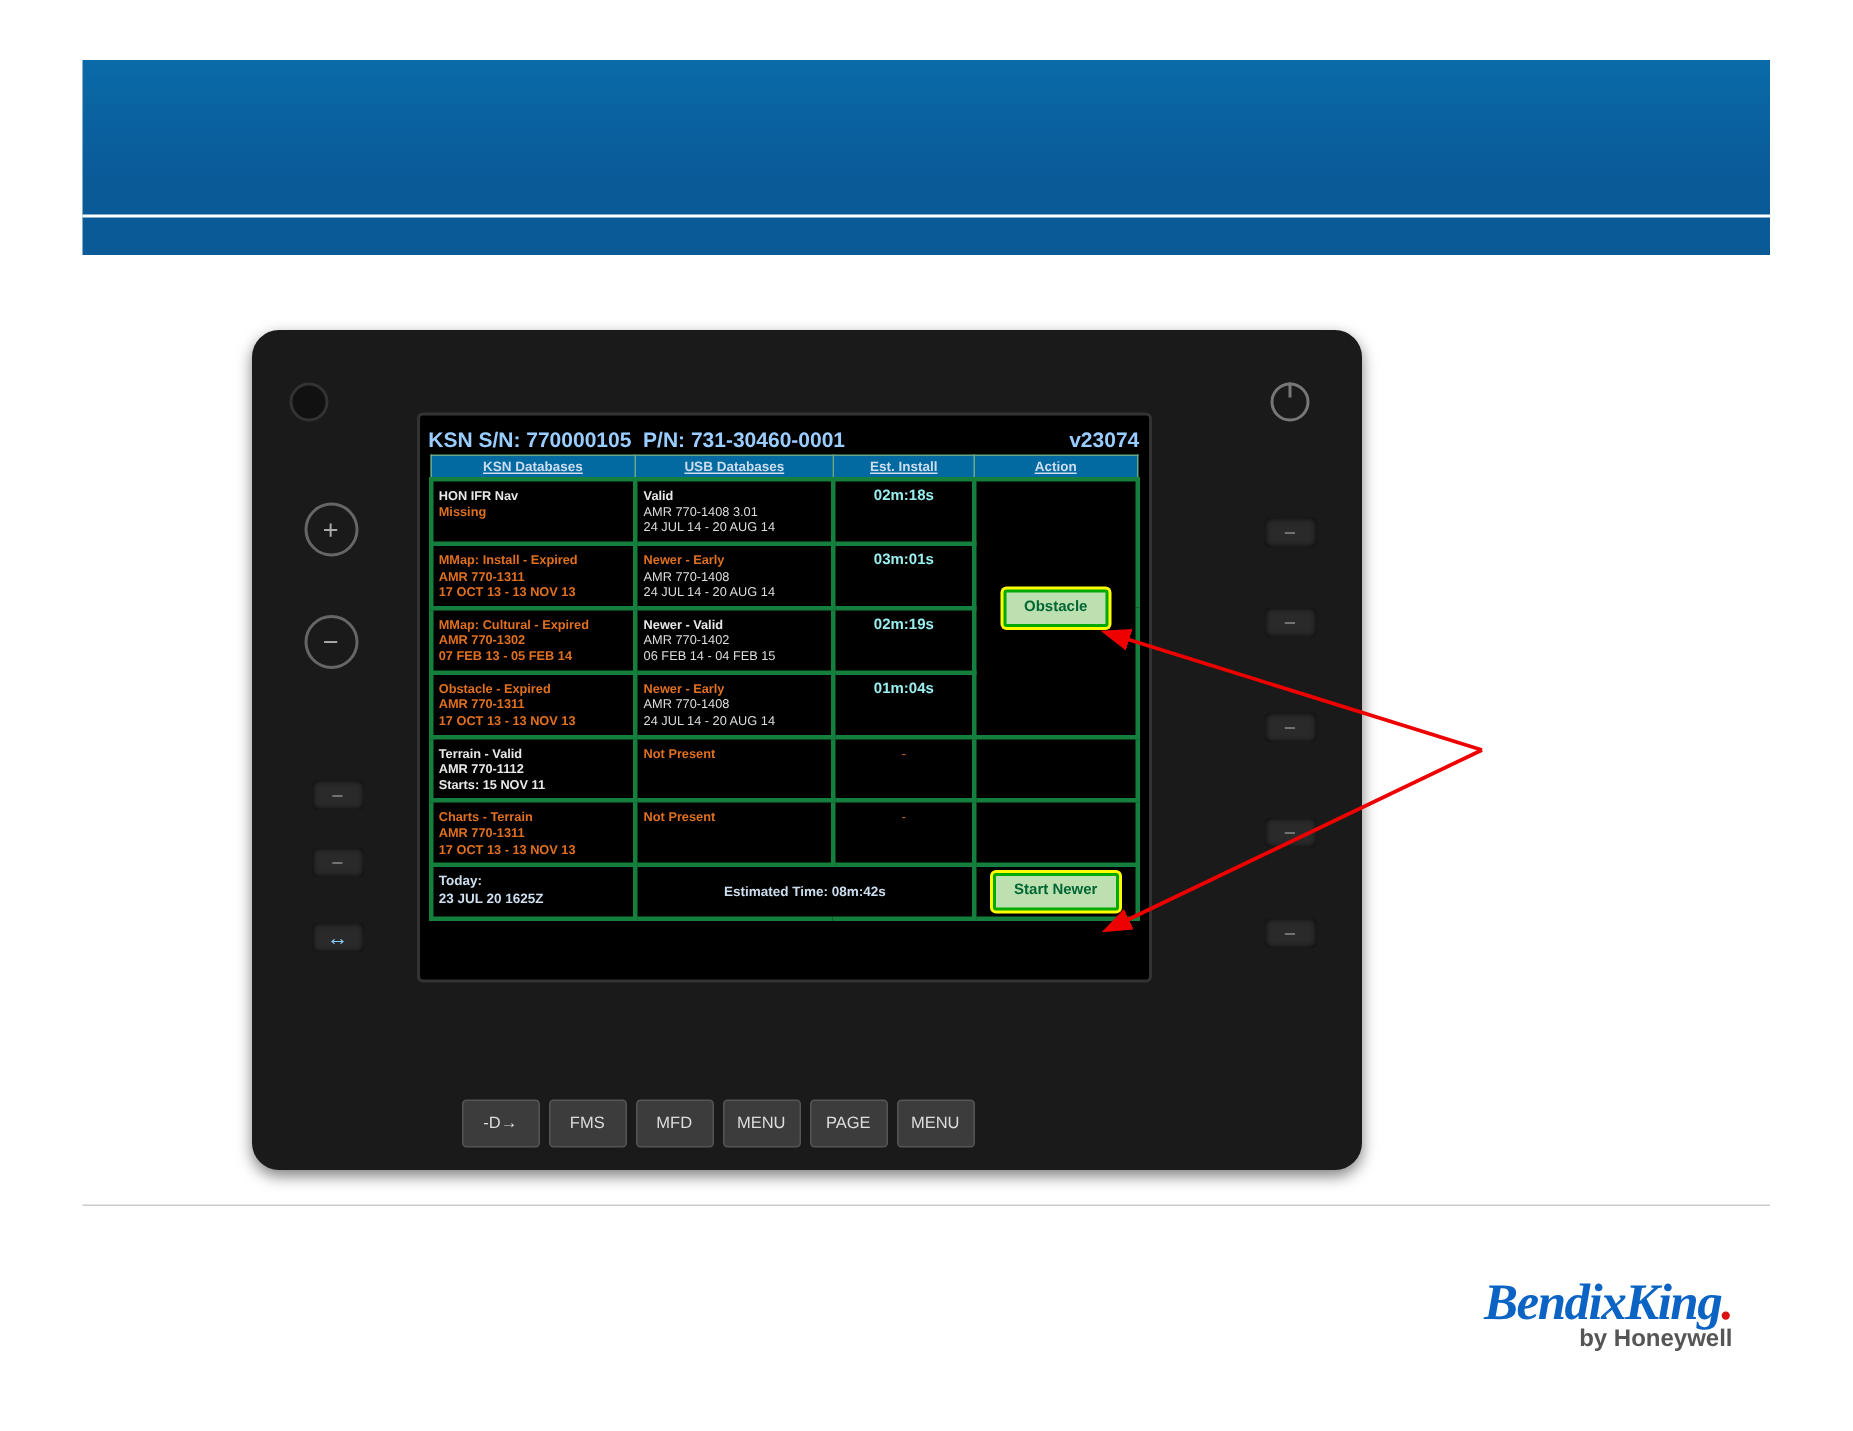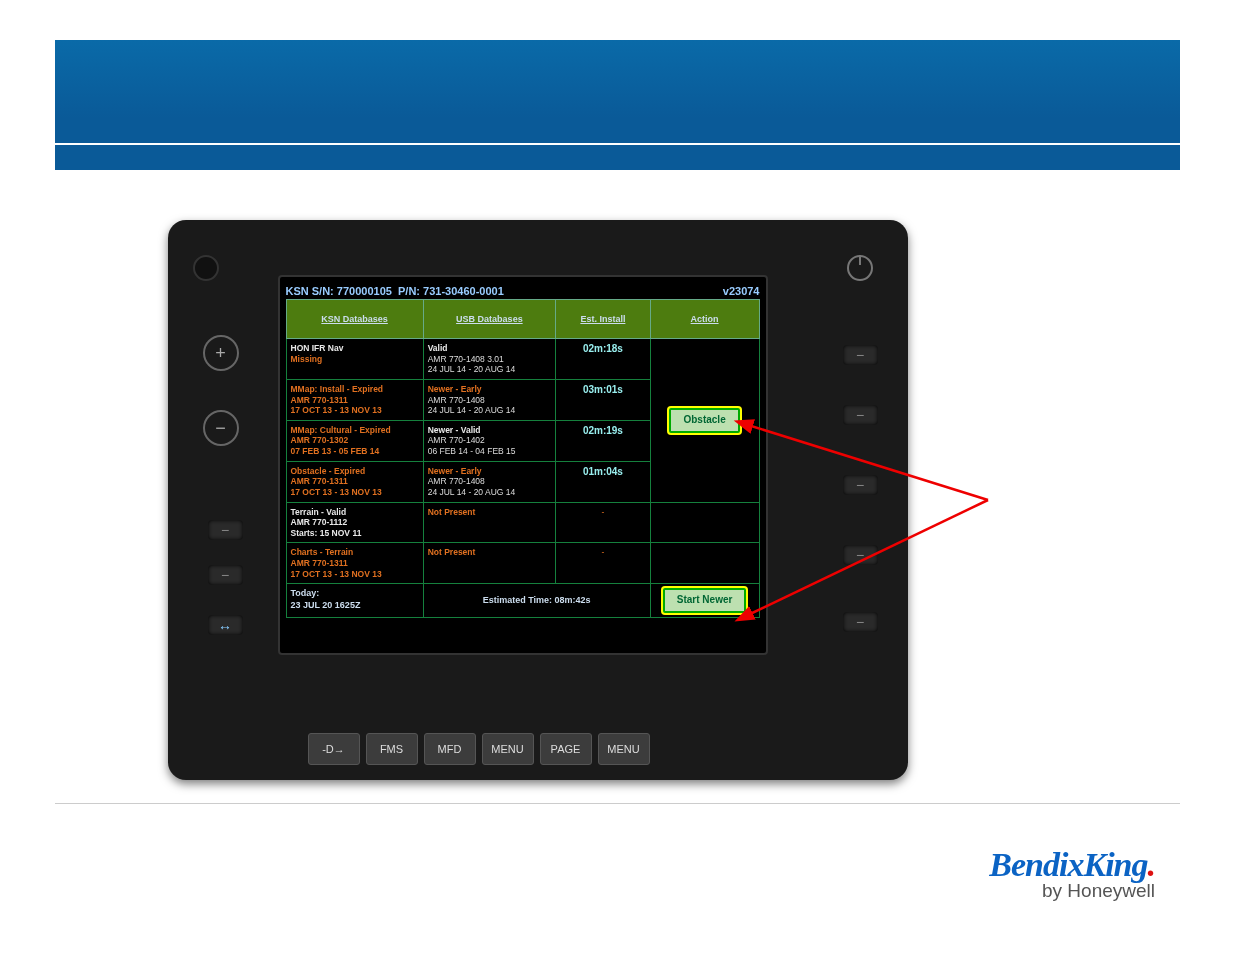--- a/index.html
+++ b/index.html
@@ -14,43 +14,43 @@
   .power-icon{position:absolute;top:35px;right:35px;width:26px;height:26px;border:2px solid #777;border-radius:50%;box-sizing:border-box;}
   .power-icon:before{content:"";position:absolute;top:-2px;left:50%;width:2px;height:10px;background:#777;transform:translateX(-50%);}
   .knob{position:absolute;top:35px;left:25px;width:22px;height:22px;background:#111;border-radius:50%;border:2px solid #333;}
   .side-btn{position:absolute;width:35px;height:20px;background:#2a2a2a;border-radius:4px;display:flex;align-items:center;justify-content:center;color:#888;font-size:14px;box-shadow:inset 0 0 4px #000;}
   .side-icon{position:absolute;left:35px;width:32px;height:32px;border:2px solid #666;border-radius:50%;display:flex;align-items:center;justify-content:center;color:#aaa;font-size:18px;}
 
   .softkeys{position:absolute;bottom:15px;left:140px;display:flex;gap:6px;}
   .softkey{width:50px;height:30px;background:#3c3c3c;color:#ddd;font-size:11px;display:flex;align-items:center;justify-content:center;border-radius:3px;border:1px solid #555;}
 
   
-  .scr-title{color:#9cf;font-size:11px;font-weight:bold;margin-bottom:2px;display:flex;justify-content:space-between;}
+  .scr-title{color:#9cf;font-size:14px;font-weight:bold;margin-bottom:2px;display:flex;justify-content:space-between;}
   table.db{width:100%;border-collapse:collapse;font-size:8.5px;color:#ddd;table-layout:fixed;}
-  table.db th{border:1px solid #6a8;padding:14px 3px;color:#cde;background:#4d7c0f;font-size:9px;text-decoration:underline;}
-  table.db td{border:1px solid #15803d;padding:4px 4px;vertical-align:top;line-height:1.25;}
+  table.db th{border:1px solid #6a8;padding:2px 3px;color:#cde;background:#0369a1;font-size:9px;text-decoration:underline;}
+  table.db td{border:3px solid #15803d;padding:4px 4px;vertical-align:top;line-height:1.25;}
   .orange{color:#e07020;font-weight:bold;}
   .white{color:#e8e8e8;font-weight:bold;}
   .center{text-align:center;}
   .est{color:#9ee;font-weight:bold;font-size:10px;}
   .dash{color:#e07020;text-align:center;}
 
   .action-btn{display:inline-block;background:#bde0b0;border:2px solid #0a0;color:#063;font-weight:bold;font-size:10px;padding:4px 12px;border-radius:2px;box-shadow:0 0 0 2px #ff0;}
   .footer-row td{border-top:2px solid #6a8;}
   .footer-left{color:#cde;font-size:9px;font-weight:bold;line-height:1.3;}
   .footer-mid{color:#cde;font-weight:bold;font-size:9px;}
 
   
   .arrows{position:absolute;top:0;left:0;pointer-events:none;}
 
   
   .logo{position:absolute;bottom:52px;right:80px;text-align:right;}
   .logo .bk{font-family:"Times New Roman",serif;font-style:italic;font-weight:bold;color:#0b63c4;font-size:34px;letter-spacing:-1px;}
   .logo .bk .dot{color:#d11;}
-  .logo .by{color:#555;font-size:19px;margin-top:-4px;}
+  .logo .by{color:#555;font-size:16px;margin-top:-4px;font-weight:bold;}
 
   .hr{position:absolute;left:55px;right:55px;bottom:150px;height:1px;background:#ccc;}
 </style>
 </head>
 <body>
 
 <div class="slide">
   <div class="banner">
     <div class="rule"></div>
   </div>

